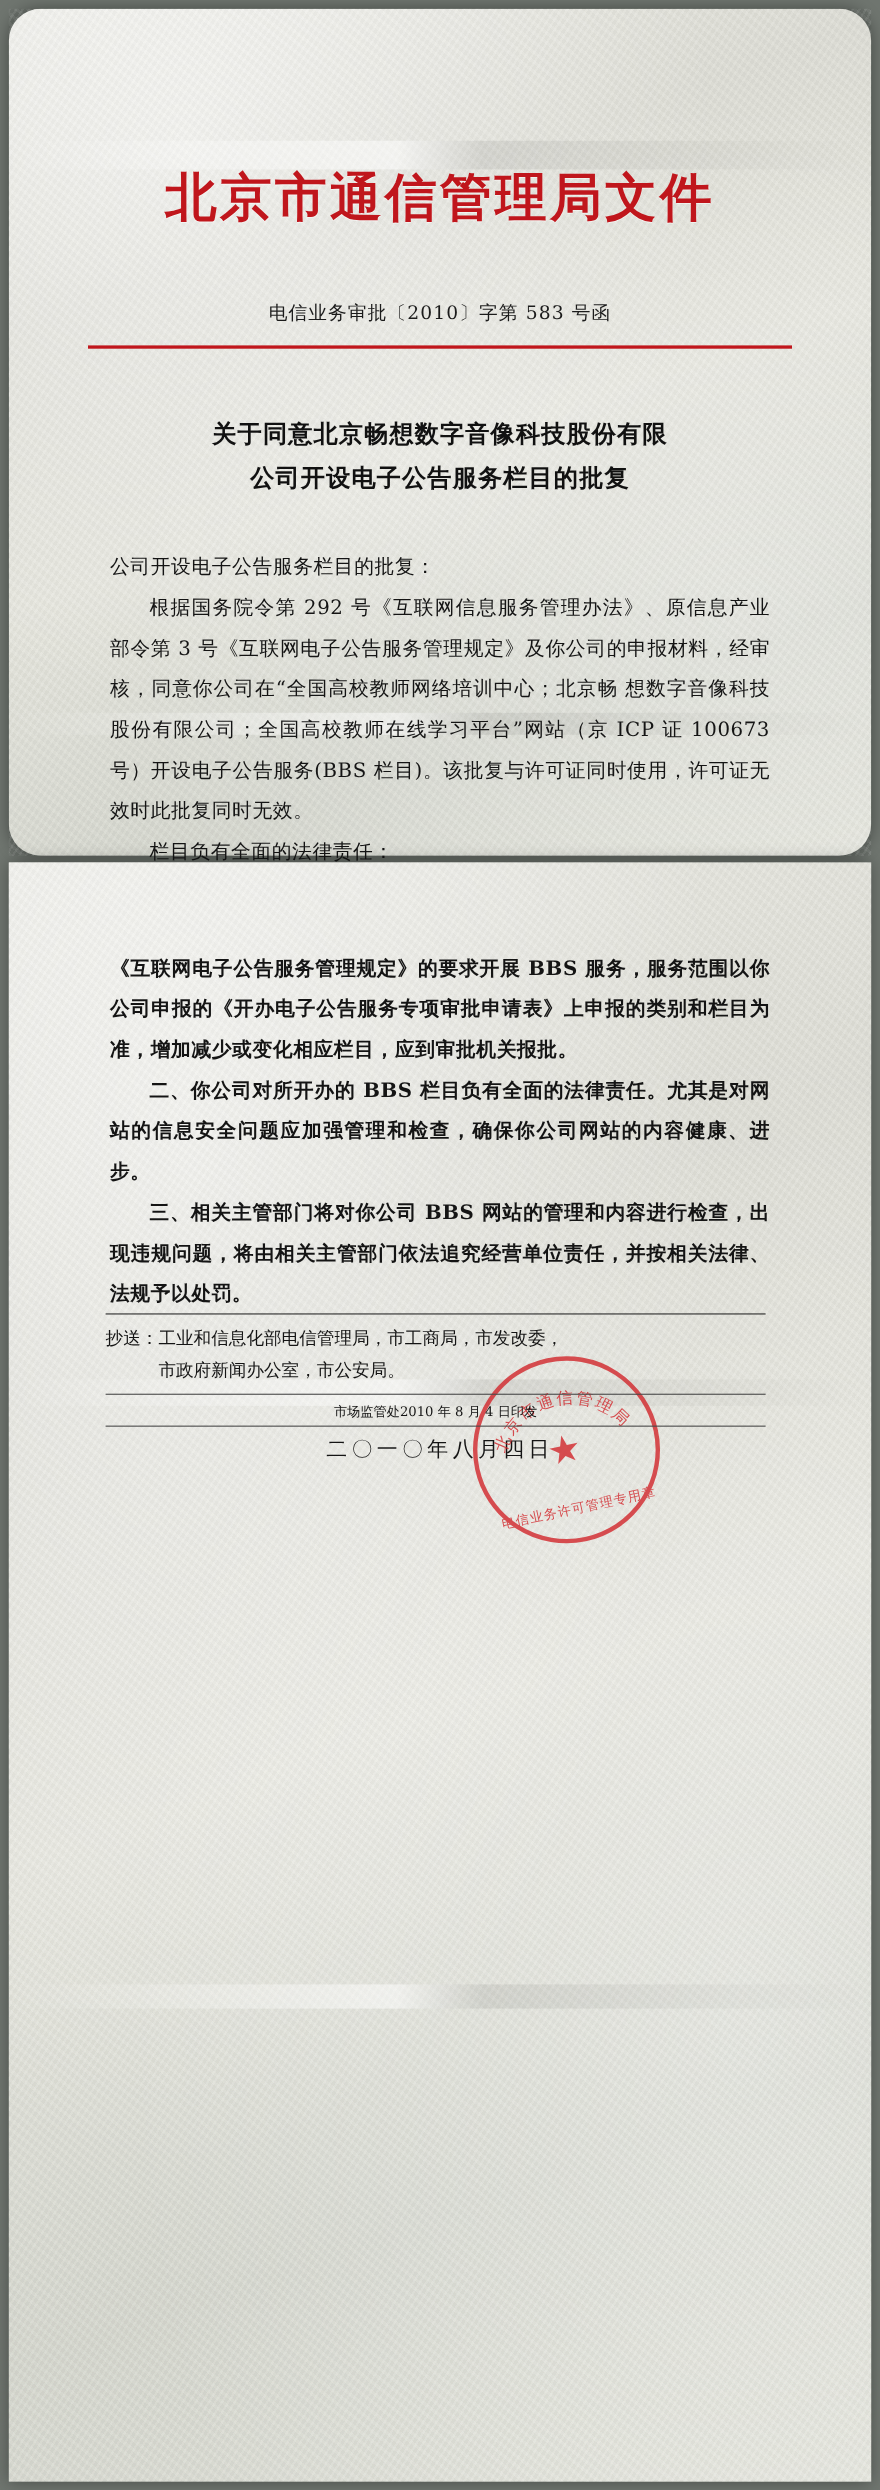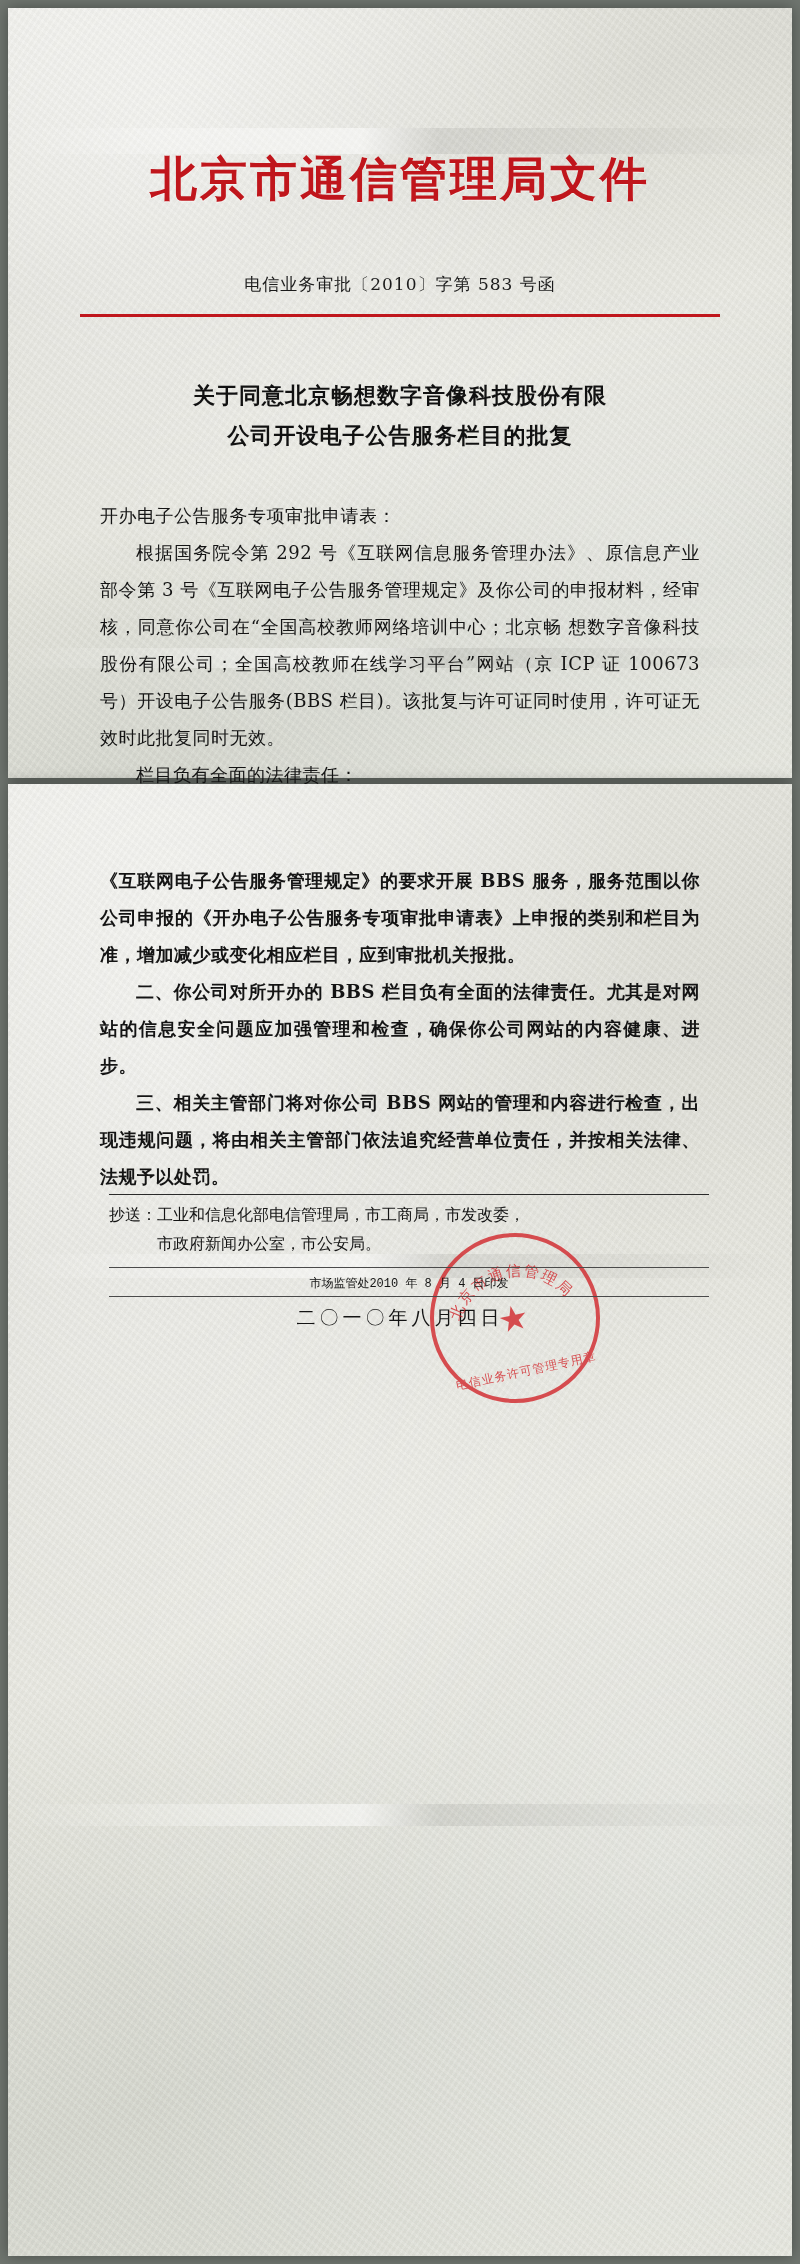--- a/index.html
+++ b/index.html
@@ -19,21 +19,21 @@
   .sheet{
     position:absolute;
     left:8px;
     width:784px;
     background:
       radial-gradient(ellipse at 20% 15%, rgba(255,255,255,0.55), rgba(255,255,255,0) 55%),
       radial-gradient(ellipse at 85% 70%, rgba(255,255,255,0.35), rgba(255,255,255,0) 60%),
       linear-gradient(160deg,#e9e9e3 0%,#dcdcd4 28%,#e4e4dc 52%,#d4d6cd 78%,#e0e1d8 100%);
     box-shadow:0 0 14px rgba(0,0,0,0.35);
   }
-  .sheet-top{top:8px;height:770px;}
+  .sheet-top{top:8px;height:770px;border-radius:29px;}
   .sheet-bottom{top:784px;height:1472px;}
 
   .grain{
     position:absolute;inset:0;
     pointer-events:none;
     background:
       repeating-linear-gradient(122deg, rgba(255,255,255,0.12) 0 2px, rgba(0,0,0,0.025) 2px 5px),
       repeating-linear-gradient(38deg, rgba(255,255,255,0.10) 0 3px, rgba(0,0,0,0.02) 3px 7px);
     opacity:.55;
   }
@@ -138,25 +138,24 @@
     font-family:"DejaVu Serif","Liberation Serif",serif;
   }
   .seal .bottomtext{
     position:absolute;left:0;right:0;bottom:18px;
     text-align:center;color:#d2262b;font-size:12px;letter-spacing:1px;
   }
 
   
   .footer{
     position:absolute;
-    left:101px;
+    left:88px;
     width:600px;
     bottom:34px;
     color:#141414;
-    font-family:Liberation Mono, monospace;
   }
   .footer .hr{height:1px;background:#2a2a2a;margin:0;}
   .footer .hr.thin{height:1px;background:#4a4a4a;}
   .cc{
     font-size:16px;
     line-height:29px;
     padding:7px 0 7px 0;
   }
   .cc .cc-ind{padding-left:3em;}
   .foot-row{
@@ -180,21 +179,21 @@
       <div class="doc-title">北京市通信管理局文件</div>
       <div class="doc-number">电信业务审批〔2010〕字第 583 号函</div>
       <div class="red-rule"></div>
 
       <div class="subject">
         <div>关于同意北京畅想数字音像科技股份有限</div>
         <div>公司开设电子公告服务栏目的批复</div>
       </div>
 
       <div class="body">
-        <p>开办电子公告服务专项审批申请表：</p>
+        <p>公司开设电子公告服务栏目的批复：</p>
         <p class="indent">根据国务院令第 292 号《互联网信息服务管理办法》、原信息产业部令第 3 号《互联网电子公告服务管理规定》及你公司的申报材料，经审核，同意你公司在“全国高校教师网络培训中心；北京畅 想数字音像科技股份有限公司；全国高校教师在线学习平台”网站（京 ICP 证 100673 号）开设电子公告服务(BBS 栏目)。该批复与许可证同时使用，许可证无效时此批复同时无效。</p>
         <p class="indent">栏目负有全面的法律责任：</p>
         <p class="indent">一、你公司应严格按照《互联网信息服务管理办法》和</p>
       </div>
     </div>
   </div>
 
   <div class="sheet sheet-bottom">
     <div class="grain"></div>
     <div class="fold" style="left:0;top:470px;width:784px;height:24px;"></div>

